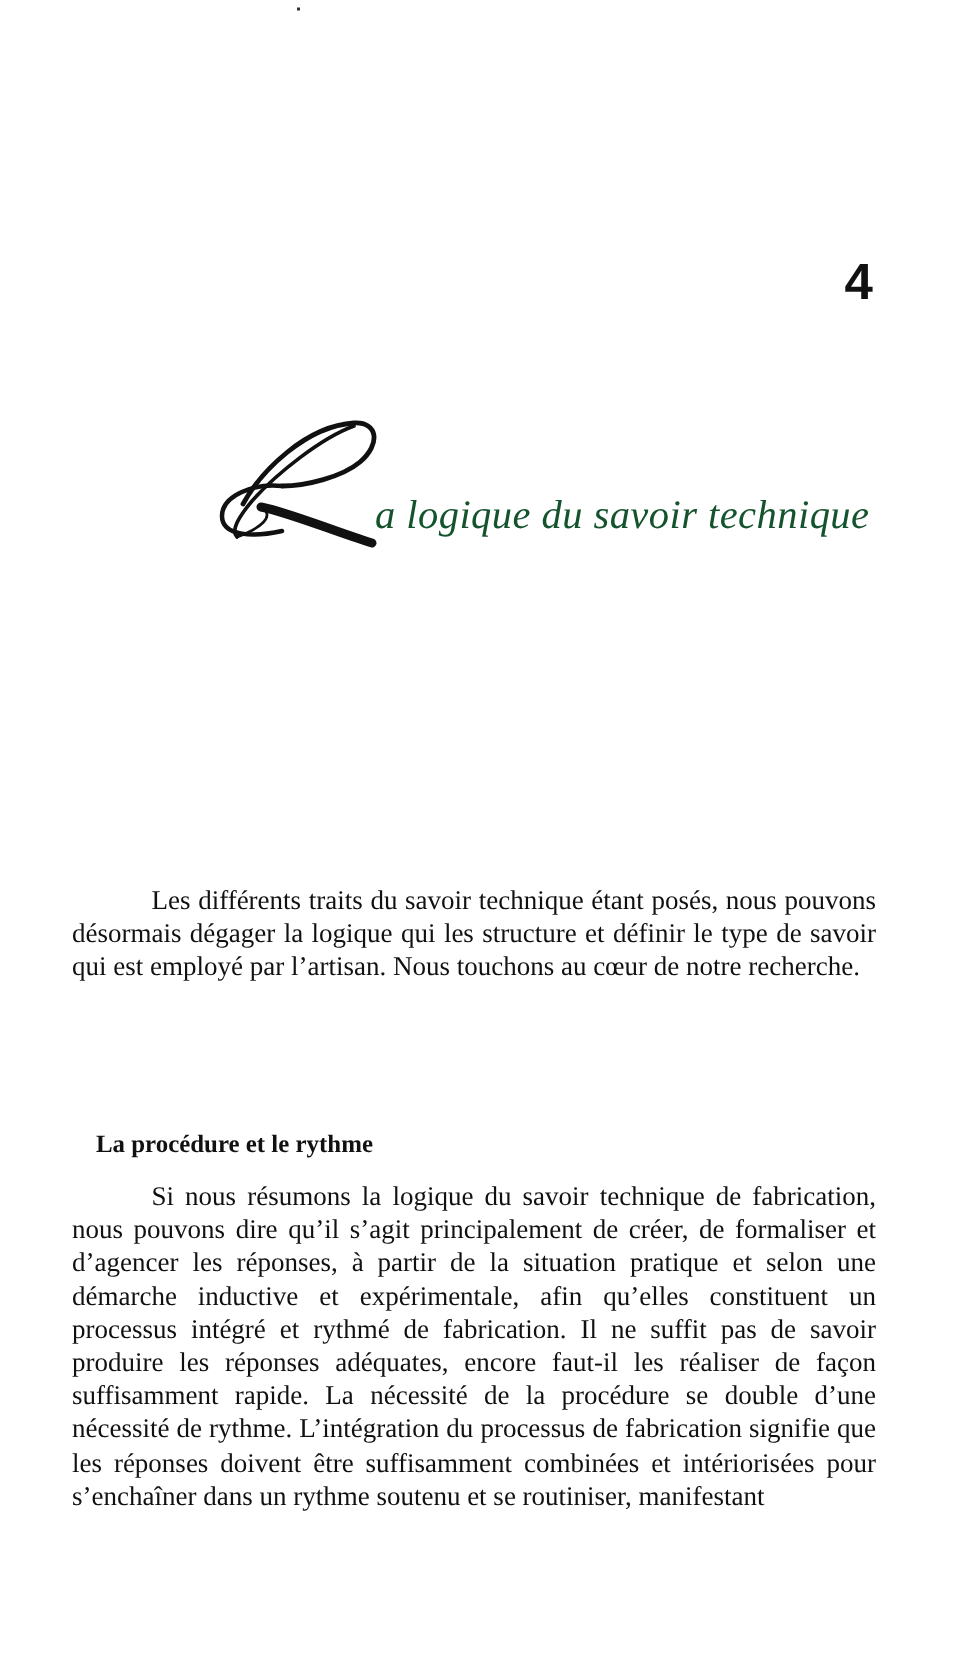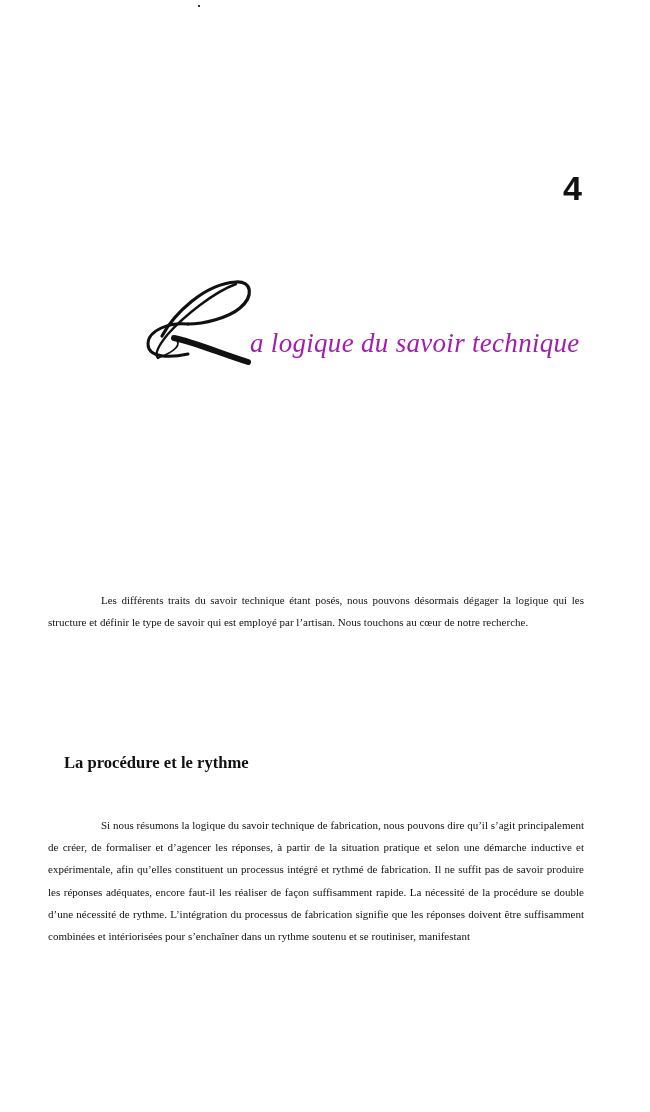--- a/index.html
+++ b/index.html
@@ -41,27 +41,27 @@
     }
     .chapter-title .title-rest {
       position: absolute;
       left: 106px;
       top: 50px;
       font-family: "Liberation Serif", "DejaVu Serif", serif;
       font-style: italic;
       font-size: 27px;
       letter-spacing: 0.3px;
       white-space: nowrap;
-      color: #a21caf;
+      color: #14532d;
     }
     .body-text {
       position: absolute;
       left: 48px;
       width: 536px;
-      font-size: 11px;
+      font-size: 18px;
       line-height: 22.2px;
       text-align: justify;
       text-align-last: left;
     }
     .body-text p {
       margin: 0;
       text-indent: 53px;
     }
     .intro {
       top: 589px;
@@ -70,21 +70,20 @@
       position: absolute;
       left: 48px;
       top: 736px;
       font-weight: bold;
       font-size: 16.6px;
       line-height: 22px;
       margin: 16px;
     }
     .section-body {
       top: 786px;
-      margin-top: 28px;
     }
     .speck {
       position: absolute;
       width: 2px;
       height: 2px;
       background: #333;
     }
   </style>
 </head>
 <body>

